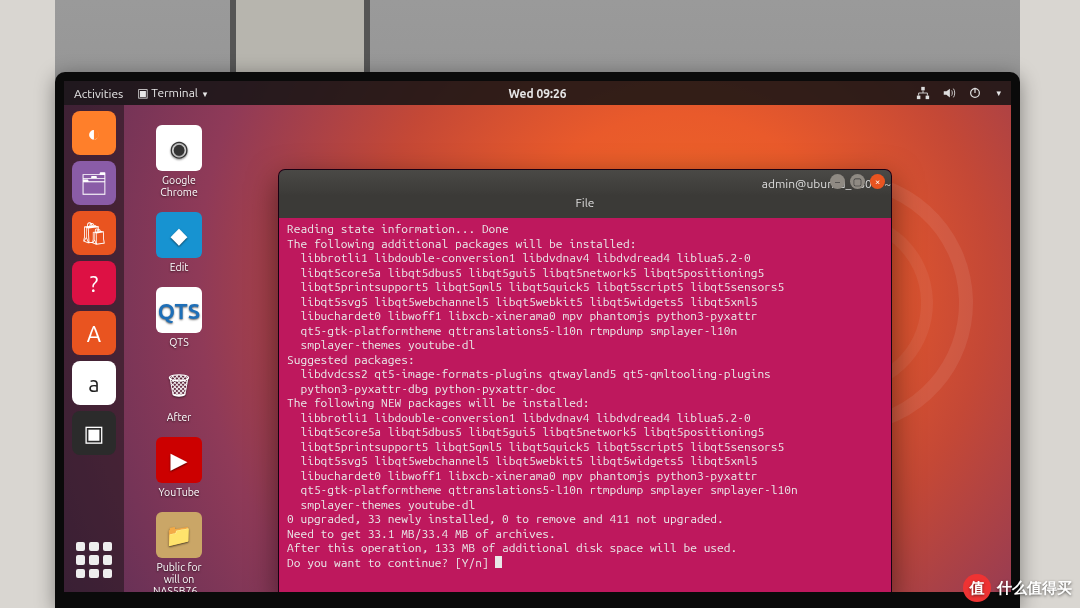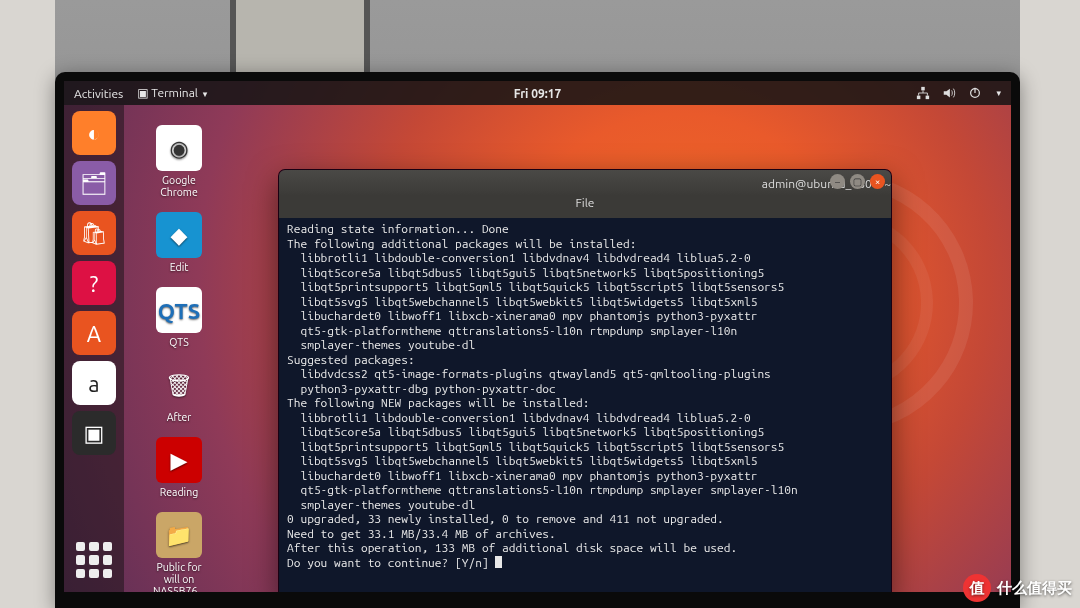--- a/index.html
+++ b/index.html
@@ -73,21 +73,21 @@
   }
   .tw-title {
     height:26px; background:linear-gradient(#4a4946,#3b3a37); color:#ddd;
     display:flex; align-items:center; justify-content:flex-end; font-size:12px; position:relative;
   }
   .tw-ctrls{ position:absolute; right:6px; top:4px; display:flex; gap:5px;}
   .wc{ width:15px; height:15px; border-radius:50%; display:flex;align-items:center;justify-content:center;font-size:10px;color:#333;}
   .wc-min{background:#8f8a83;} .wc-max{background:#8f8a83;} .wc-close{background:#e95420;color:#fff;}
   .tw-menu{ height:22px; background:#3b3a37; color:#ddd; display:flex; gap:14px; align-items:center; padding:0 10px; font-size:12px;flex-direction:column;}
   .tw-body{
-    flex:1; background:#0f172a; color:#e8e8e8; padding:4px 8px 8px 8px;
+    flex:1; background:#be185d; color:#e8e8e8; padding:4px 8px 8px 8px;
     font-family:"Ubuntu Mono","DejaVu Sans Mono",monospace; font-size:12px; line-height:14.5px;
     white-space:pre; overflow:hidden;
   }
   .cursor{ display:inline-block; width:7px; height:12px; background:#e8e8e8; vertical-align:-1px;}
 
   
   .wm { position:absolute; right:8px; bottom:6px; display:flex; align-items:center; gap:6px; color:#fff; font-size:15px; font-weight:700; text-shadow:0 1px 3px rgba(0,0,0,.6);}
   .wm .badge{ width:28px;height:28px;border-radius:50%;background:#e33;display:flex;align-items:center;justify-content:center;font-size:15px;}
 </style>
 </head>
@@ -104,21 +104,21 @@
 
       <div class="topbar">
         <div class="left">
           <span>Activities</span>
           <span>
             <span>▣</span>
             <span>Terminal</span>
             <span class="tri">▾</span>
           </span>
         </div>
-        <div class="center">Fri 09:17</div>
+        <div class="center">Wed 09:26</div>
         <div class="right">
           <span class="topicon">
               <svg viewBox="0 0 16 16">
                 <rect x="6" y="1" width="4" height="4"></rect>
                 <rect x="1" y="11" width="4" height="4"></rect>
                 <rect x="11" y="11" width="4" height="4"></rect>
                 <path d="M8 5v3M3 11V8h10v3" stroke="#ddd" fill="none"></path>
               </svg>
             </span>
           <span class="topicon">
@@ -171,21 +171,21 @@
         <div class="deskicon">
           <div class="tile t-qts">QTS</div>
           <span>QTS</span>
         </div>
         <div class="deskicon">
           <div class="tile t-trash">🗑</div>
           <span>After</span>
         </div>
         <div class="deskicon">
           <div class="tile t-yt">▶</div>
-          <span>Reading</span>
+          <span>YouTube</span>
         </div>
         <div class="deskicon">
           <div class="tile t-folder">📁</div>
           <span style="white-space:pre-line">Public for
 will on
 NAS5B76...</span>
         </div>
       </div>
 
       <div class="termwin">

